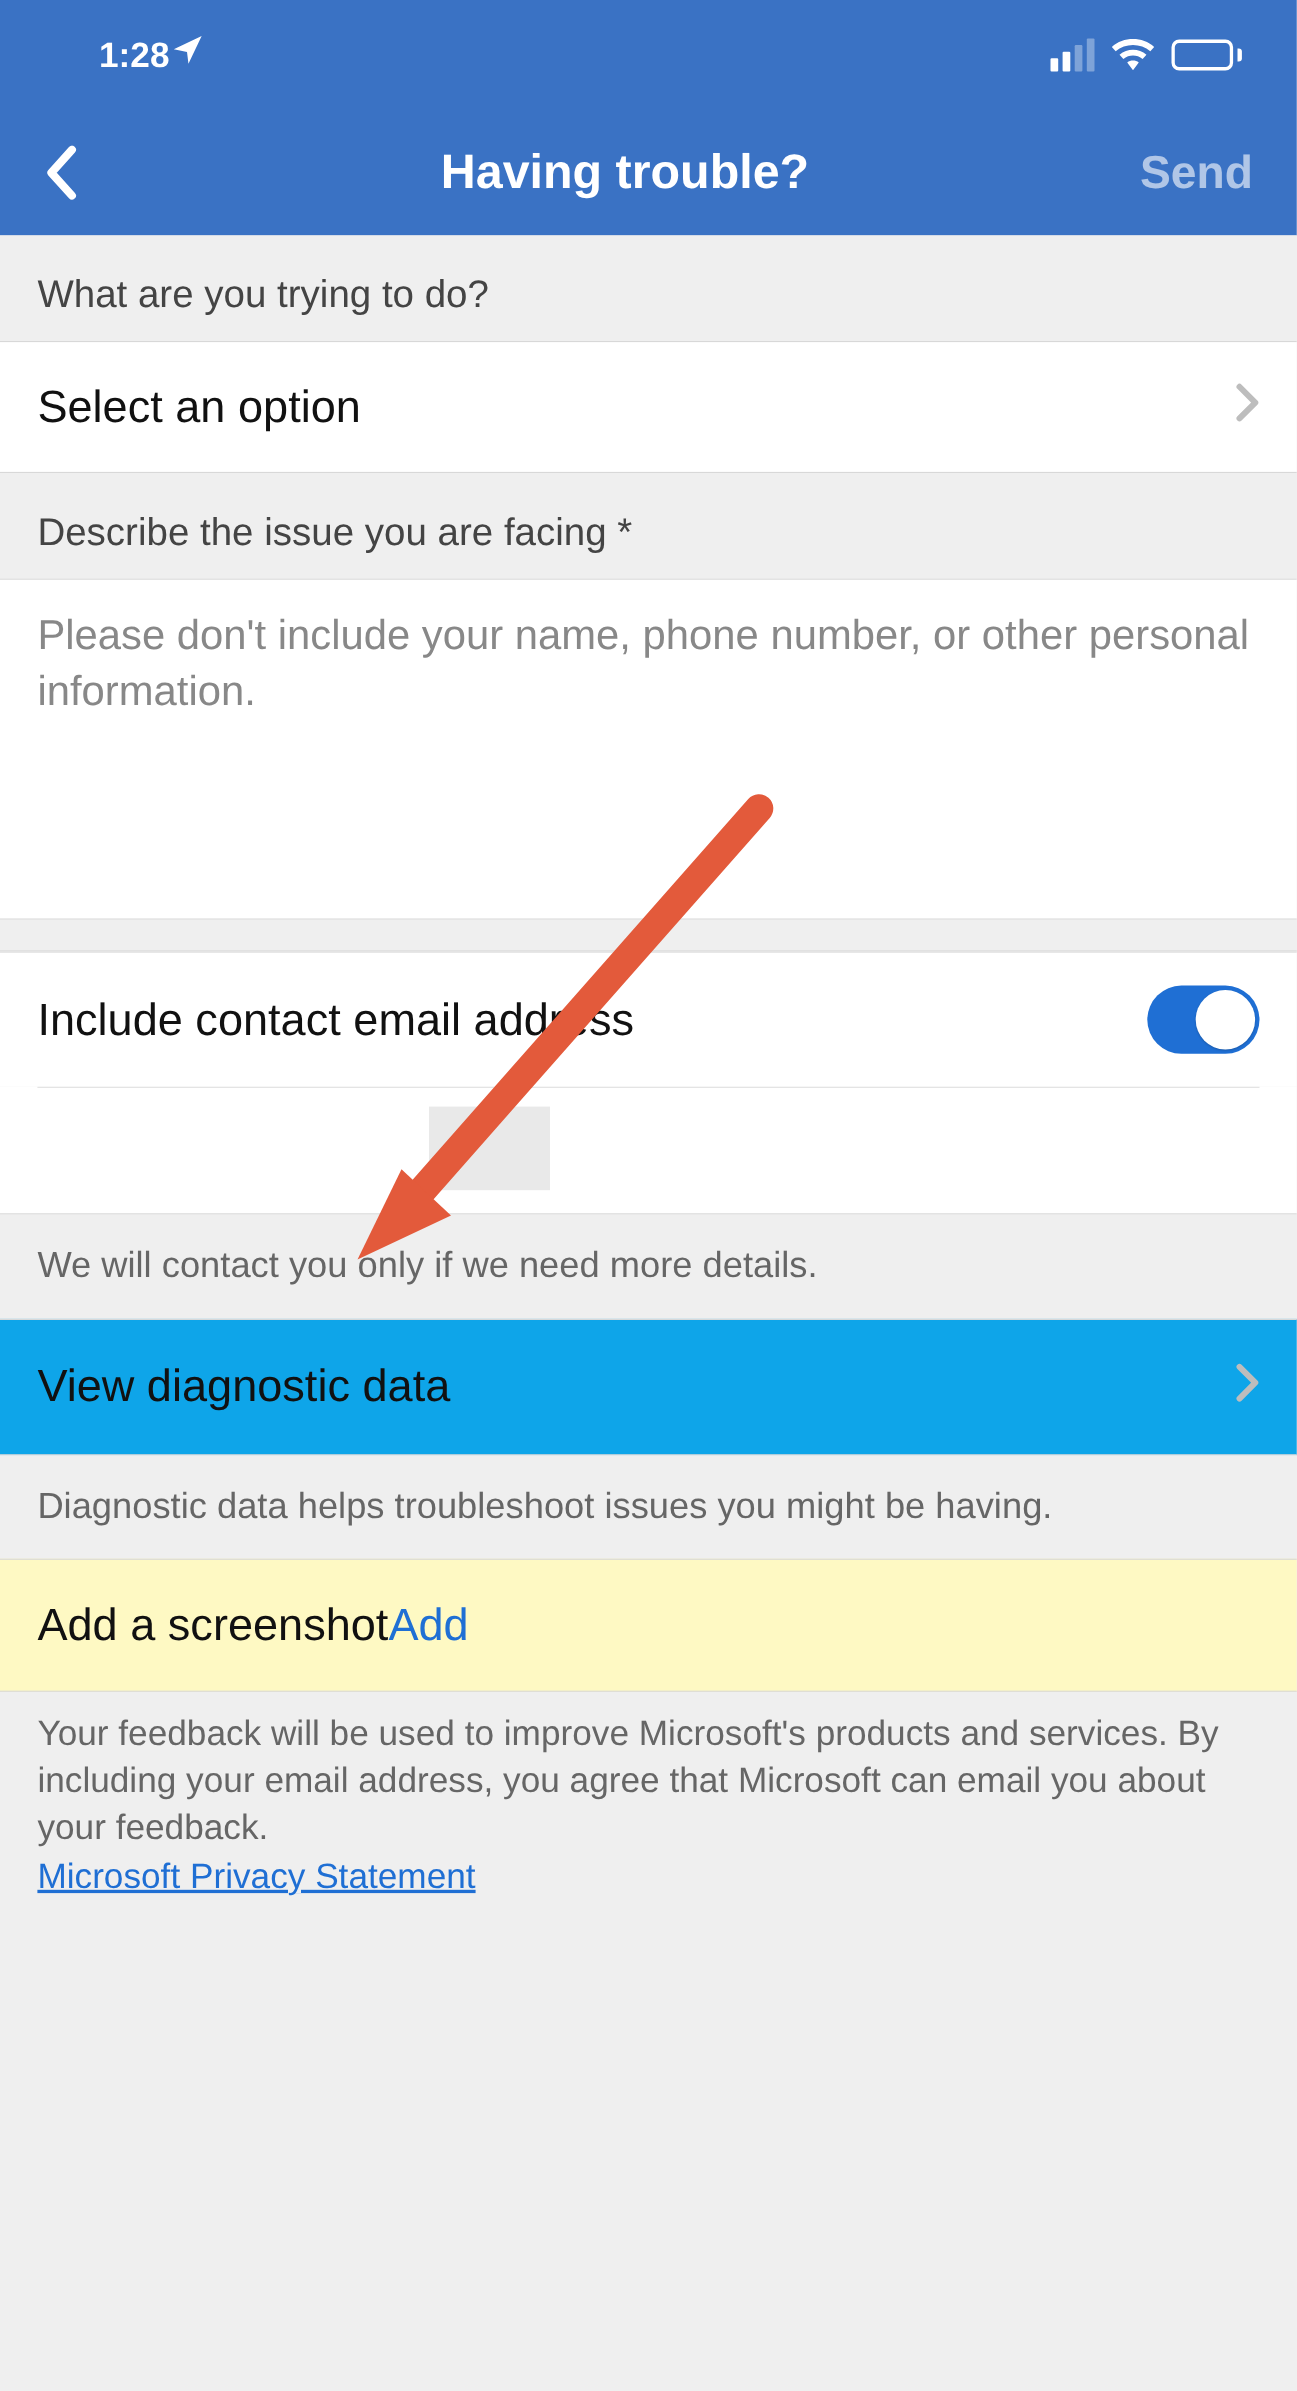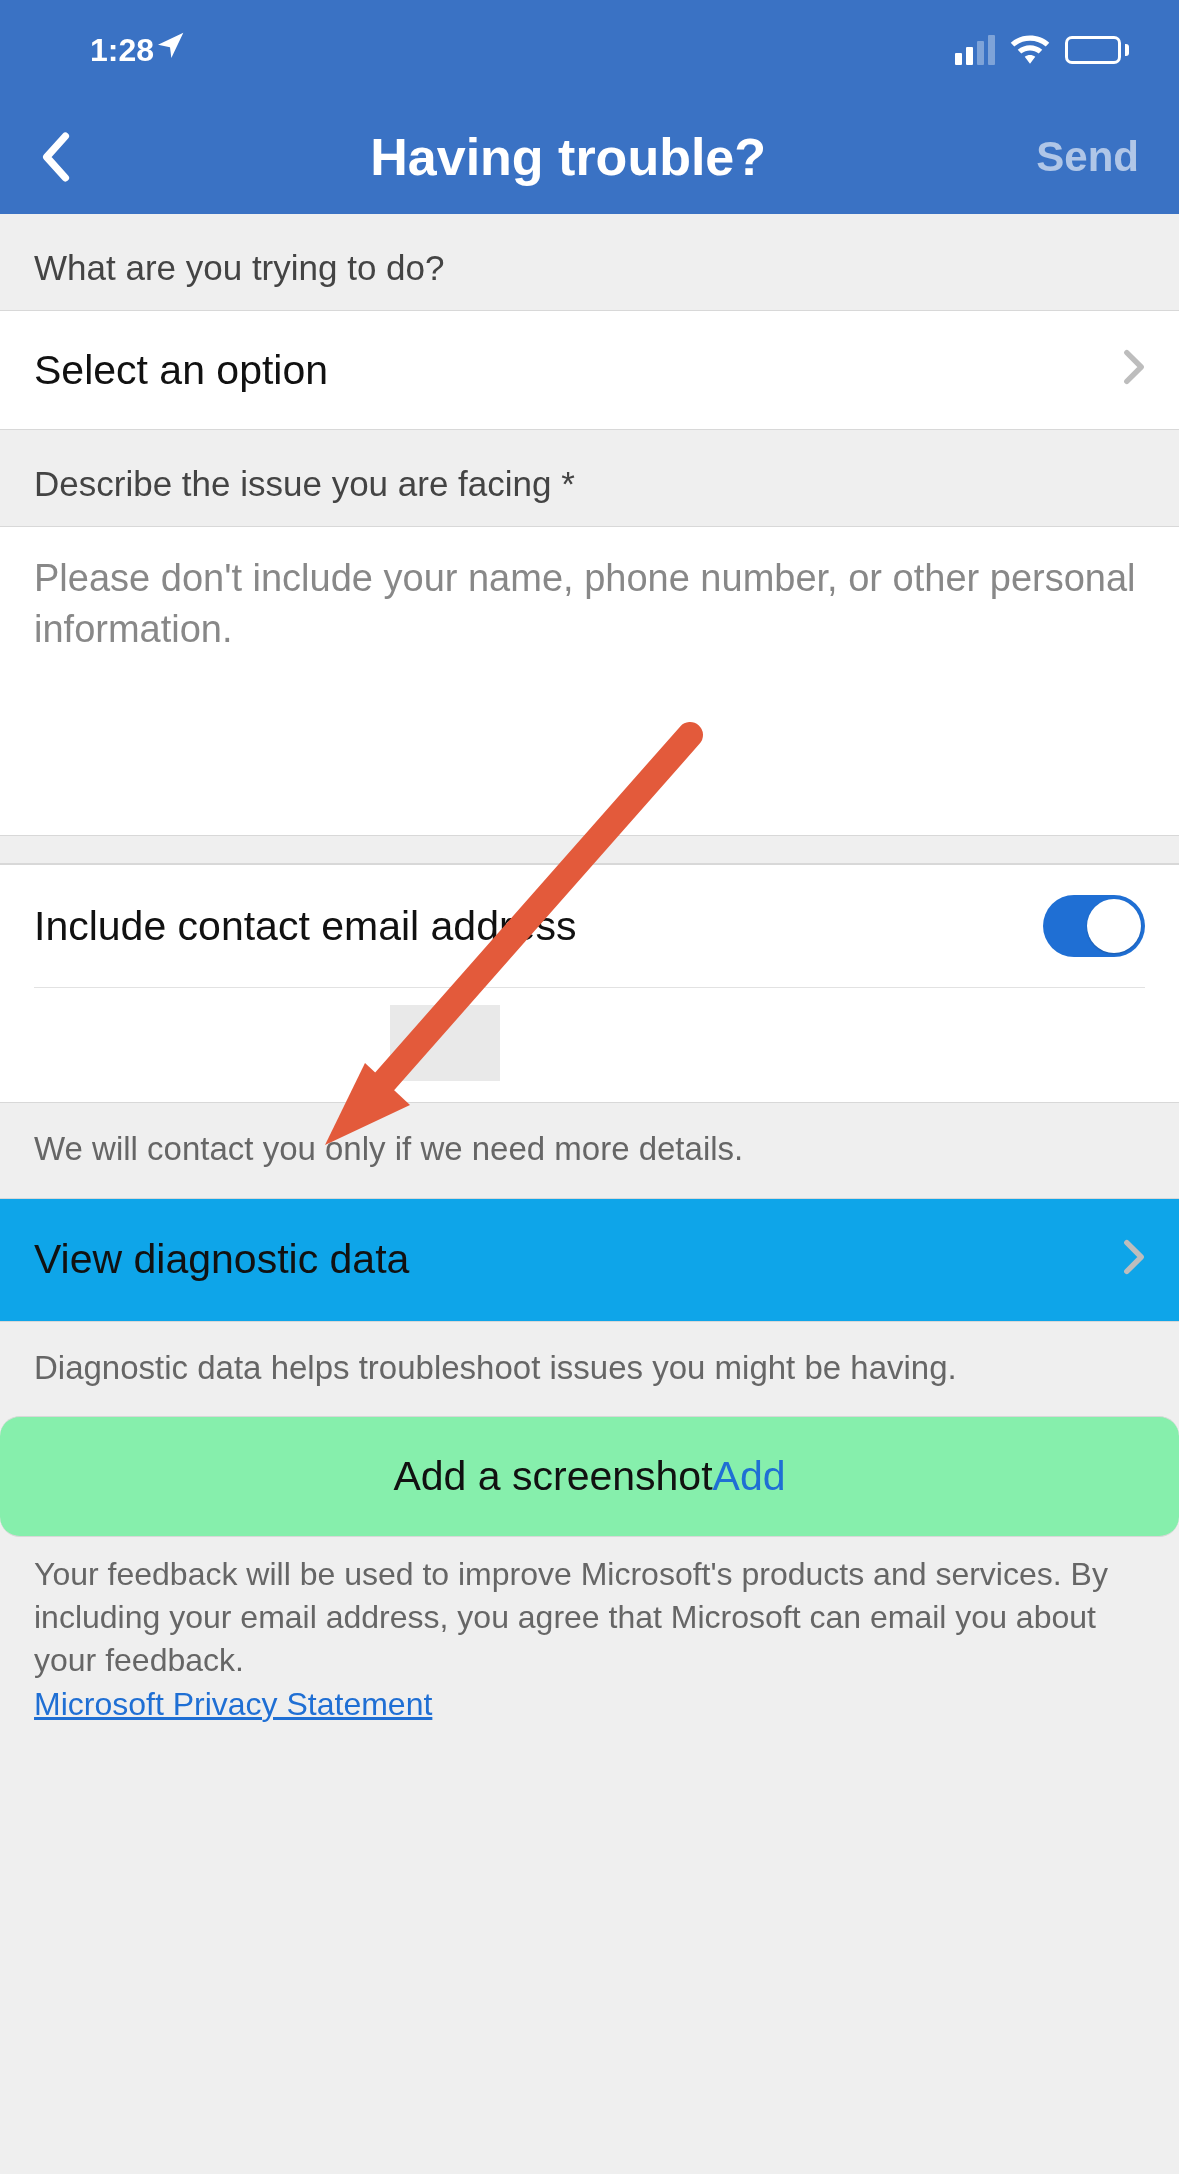--- a/index.html
+++ b/index.html
@@ -16,21 +16,21 @@
   .signal .bar.dim { background: rgba(255,255,255,0.35); }
   .wifi { display:inline-block; }
   .battery { display: flex; align-items: center; gap: 4px; }
   .batt-body { width: 56px; height: 28px; border: 3px solid #fff; border-radius: 7px; position: relative; padding: 3px; }
   .batt-fill { background: #fff; height: 100%; width: 60%; border-radius: 2px; }
   .batt-tip { width: 4px; height: 12px; background: #fff; border-radius: 0 3px 3px 0; }
 
   
   .nav-bar { height: 114px; background: #3a72c4; display: flex; align-items: center; justify-content: space-between; padding: 0 40px; color: #fff; }
   .nav-back { width: 60px; font-size: 54px; font-weight: 400; display:flex; align-items:center; }
-  .nav-title { font-size: 52px; font-weight: 700; }
+  .nav-title { font-size: 44px; font-weight: 700; }
   .nav-send { font-size: 42px; color: rgba(255,255,255,0.6); font-weight: 700; }
 
   
   .section-label { padding: 34px 34px 22px 34px; font-size: 35px; color: #444; background: #efefef; }
   .row { background: #fff; padding: 34px; font-size: 41px; color: #111; display: flex; align-items: center; justify-content: space-between; border-top: 1px solid #d8d8d8; border-bottom: 1px solid #d8d8d8; gap: 48px; }
   .chev { color: #bdbdbd; font-size: 44px; }
   .textarea-row { background: #fff; padding: 26px 34px; font-size: 38px; color: #888; height: 310px; border-top: 1px solid #d8d8d8; border-bottom: 1px solid #d8d8d8; resize: none; width: 100%; font-family: inherit; border-left:none; border-right:none; line-height: 1.35; }
   .textarea-row::placeholder { color: #888; }
 
   .spacer-thin { height: 24px; background: #efefef; border-bottom: 1px solid #d8d8d8;}
@@ -40,21 +40,21 @@
   .toggle .knob { position: absolute; right: 4px; top: 4px; width: 54px; height: 54px; background: #fff; border-radius: 50%; box-shadow: 0 1px 2px rgba(0,0,0,.2); }
 
   .email-row { background: #fff; height: 116px; border-bottom: 1px solid #d8d8d8; position: relative; }
   .email-sep { position:absolute; top:0; left:34px; right:34px; height:1px; background:#e2e2e2;}
   .email-redact { position: absolute; left: 390px; top: 18px; width: 110px; height: 76px; background: #e9e9e9; }
 
   .footer-note { padding: 24px 34px 26px 34px; font-size: 33px; color: #666; background: #efefef; line-height: 1.35; }
 
   .diag-row { background: #0ea5e9; padding: 36px 34px; font-size: 41px; color: #111; display: flex; align-items: center; justify-content: space-between; border-top: 1px solid #d8d8d8; border-bottom: 1px solid #d8d8d8; }
 
-  .add-row { background: #86efac; padding: 36px 34px; font-size: 41px; color: #111; display: flex; align-items: center; justify-content: center; border-top: 1px solid #d8d8d8; border-bottom: 1px solid #d8d8d8; border-radius: 20px; }
+  .add-row { background: #fef9c3; padding: 36px 34px; font-size: 41px; color: #111; display: flex; align-items: center; justify-content: flex-start; border-top: 1px solid #d8d8d8; border-bottom: 1px solid #d8d8d8; }
   .add-link { color: #1f6fd4; font-size: 41px; }
 
   .disclosure { padding: 16px 34px; font-size: 32px; color: #666; line-height: 1.35; }
   .privacy-link { color: #1f6fd4; text-decoration: underline; }
 
   
   .arrow-anno { position: absolute; pointer-events: none; }
 
 </style>
 </head>

